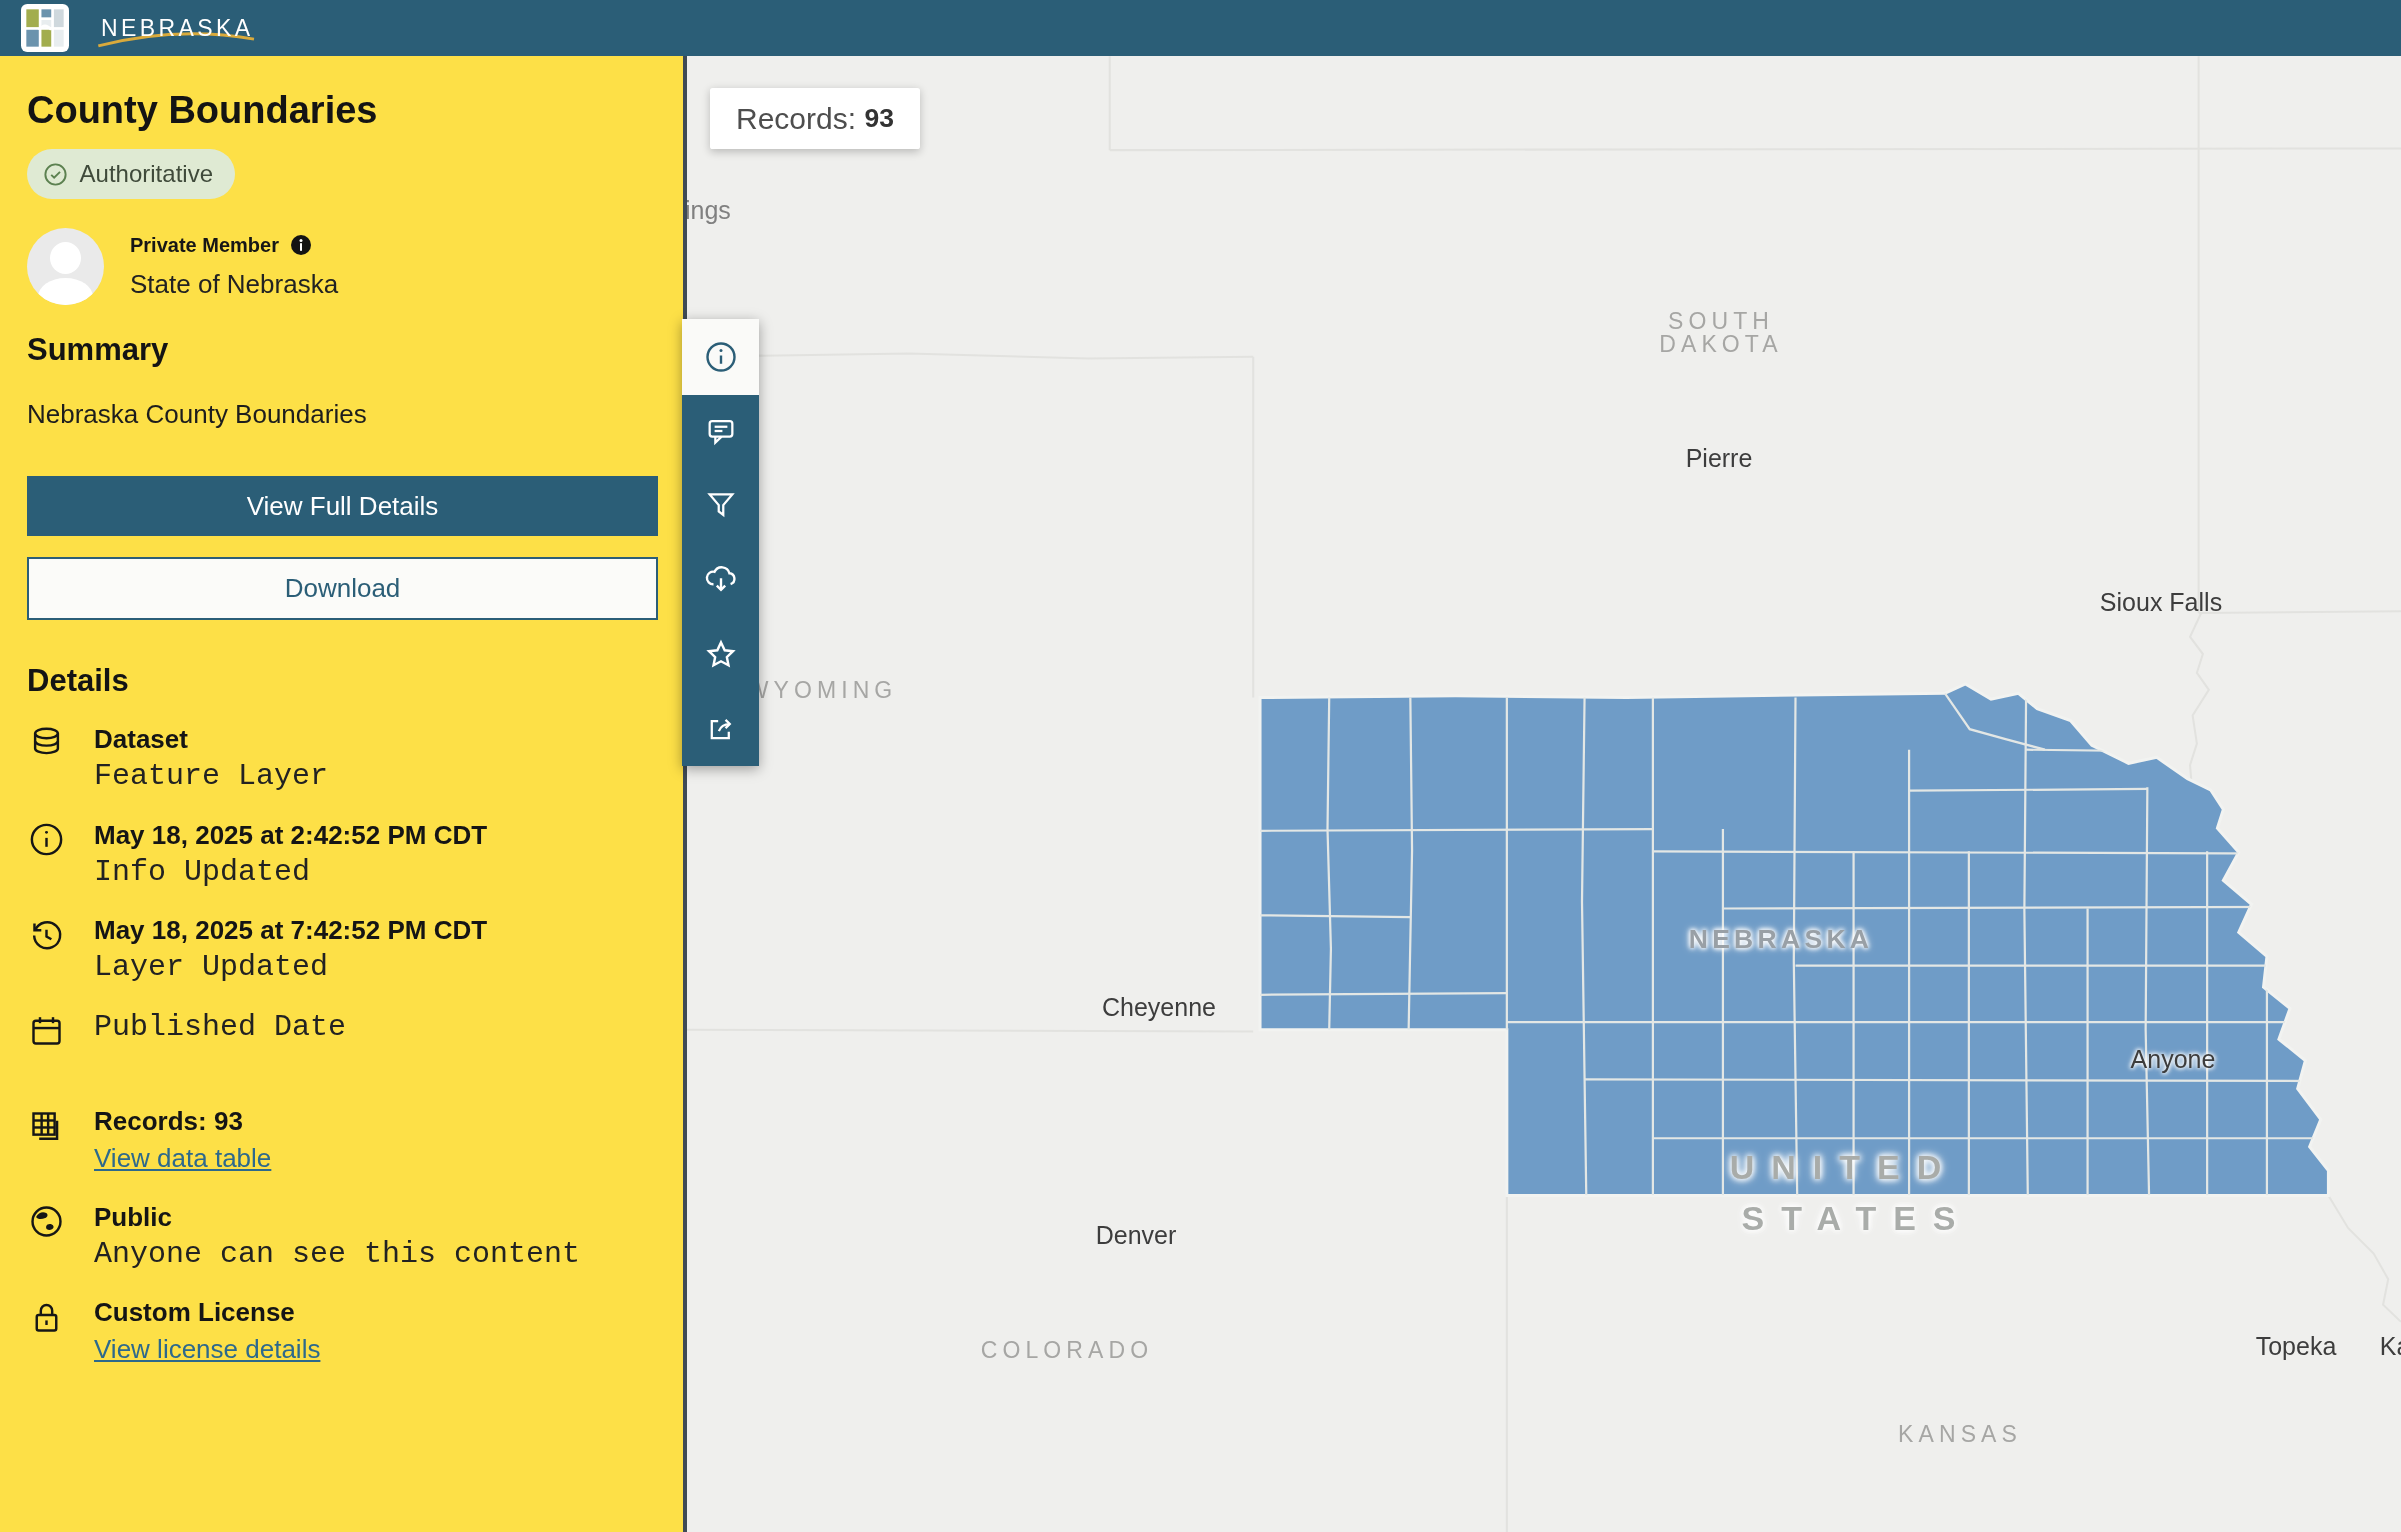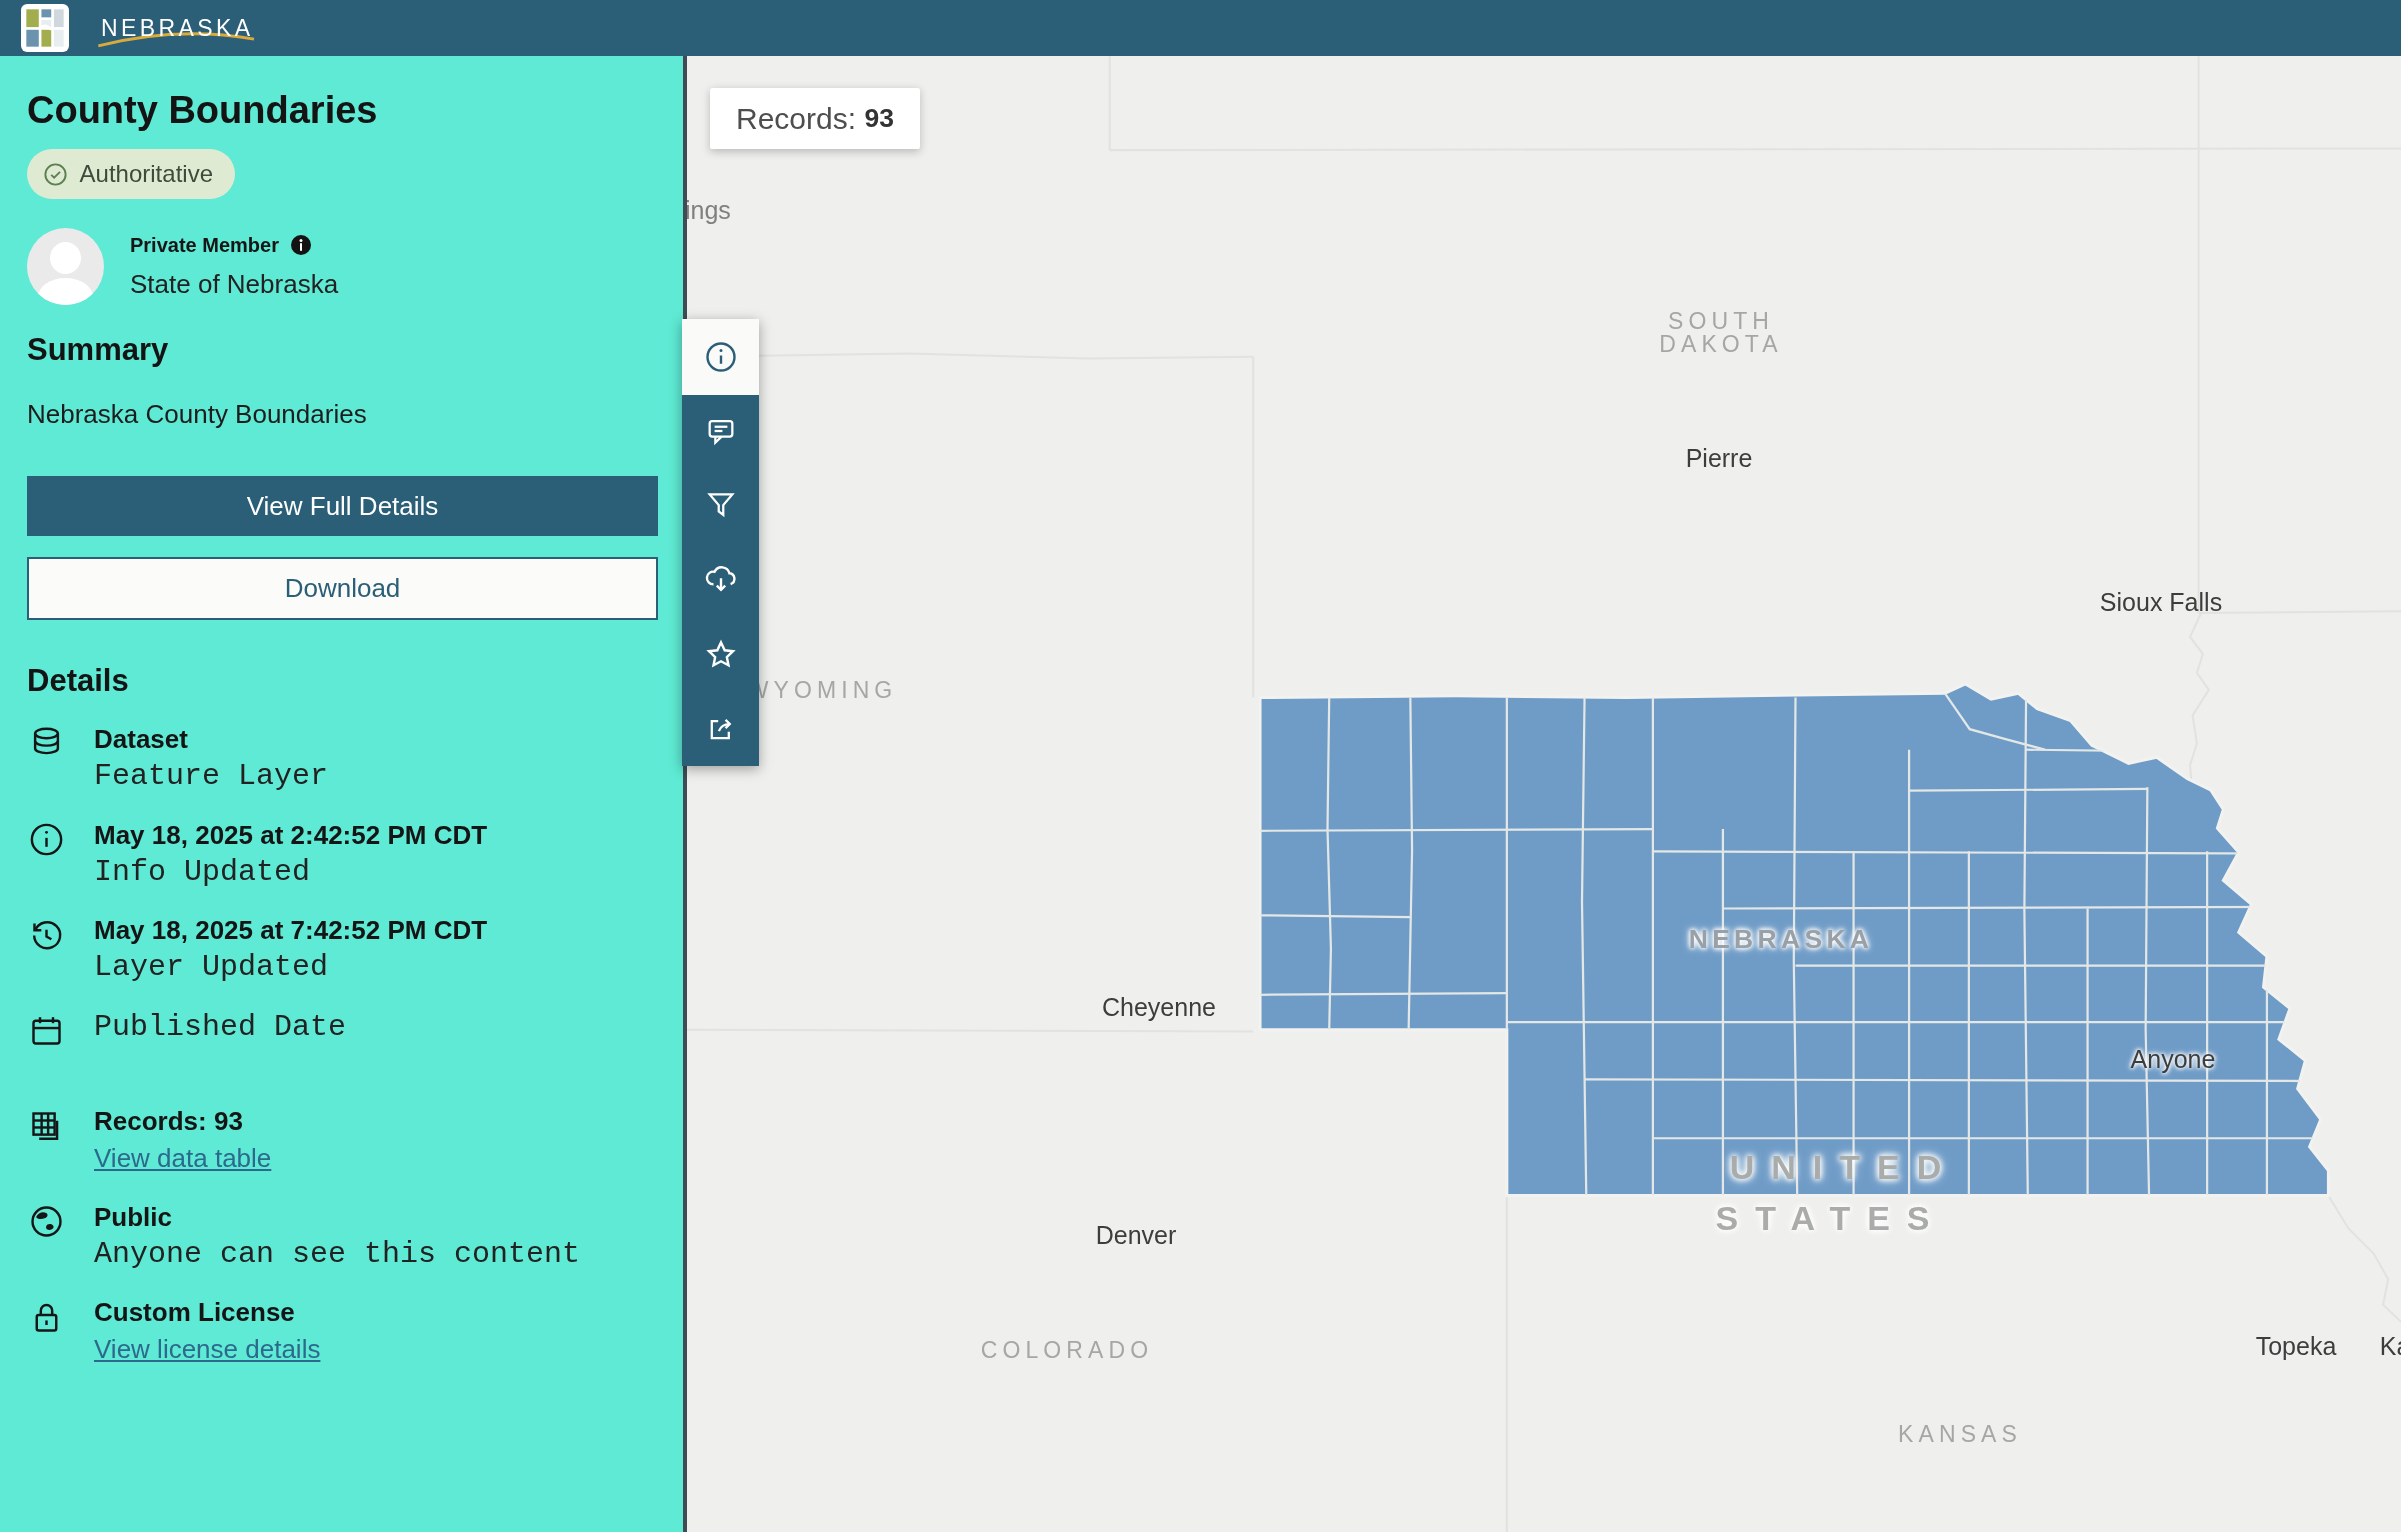--- a/index.html
+++ b/index.html
@@ -9,21 +9,21 @@
   
   .header { position:absolute; left:0; top:0; width:2401px; height:56px;
             background:#2b5e77; z-index:40; display:flex; align-items:center; }
   .logo { position:absolute; left:20.5px; top:4.3px; width:48px; height:48px; }
   .brand-wrap { position:absolute; left:101px; top:0; height:56px; display:flex; align-items:center; }
   .brand { color:#ffffff; font-size:23px; letter-spacing:3.4px; font-weight:400; position:relative; z-index:2; }
   .swoosh { position:absolute; left:-5.1px; top:29px; z-index:1; }
 
   
   .sidebar { position:absolute; left:0; top:56px; width:687px; height:1477px;
-             background:#5eead4; border-right:4.3px solid #3f4b55; z-index:30;
+             background:#fde047; border-right:4.3px solid #3f4b55; z-index:30;
              padding:32px 29px 0 27px; }
   .panel-title { font-size:38px; font-weight:700; color:#141414; line-height:44px; }
   .badge { margin-top:17px; display:inline-flex; align-items:center; gap:10.2px;
            background:#dfead3; border-radius:26px; height:50px; padding:0 22px 0 15.4px; }
   .badge-text { font-size:24px; color:#3f4a3a; }
   .owner { margin-top:29px; display:flex; align-items:center; gap:26px; }
   .avatar { width:77px; height:77px; border-radius:50%; background:#eaeaea; position:relative; overflow:hidden; flex:0 0 77px; }
   .avatar .head { position:absolute; left:23px; top:13.7px; width:31px; height:32px; border-radius:50%; background:#ffffff; }
   .avatar .body { position:absolute; left:11px; top:50px; width:55px; height:38px; border-radius:50% 50% 0 0; background:#ffffff; }
   .owner-name { font-size:20px; font-weight:700; color:#161616; display:flex; align-items:center; gap:10.2px; }
@@ -133,21 +133,21 @@
   <div class="mlabel state" style="left:1034px; top:288px;">DAKOTA</div>
   <div class="mlabel city" style="left:1032px; top:402px;">Pierre</div>
   <div class="mlabel city" style="left:1474px; top:546px;">Sioux Falls</div>
   <div class="mlabel state" style="left:135px; top:634px;">WYOMING</div>
   <div class="mlabel city" style="left:472px; top:951px;">Cheyenne</div>
   <div class="mlabel ne-lab" style="left:1094px; top:883px;">NEBRASKA</div>
   <div class="mlabel city halo" style="left:1486px; top:1003px;">Anyone</div>
   <div class="mlabel city" style="left:449px; top:1179px;">Denver</div>
   <div class="mlabel state" style="left:380px; top:1294px;">COLORADO</div>
   <div class="mlabel us-lab" style="left:1157px; top:1111px;">UNITED</div>
-  <div class="mlabel us-lab" style="left:1144px; top:1162px;">STATES</div>
+  <div class="mlabel us-lab" style="left:1170px; top:1162px;">STATES</div>
   <div class="mlabel city" style="left:1609px; top:1290px;">Topeka</div>
   <div class="mlabel city" style="left:1708px; top:1290px;">Ka</div>
   <div class="mlabel state" style="left:1273px; top:1378px;">KANSAS</div>
 
   <div class="records-card">
     <span class="lab">Records:</span>
     <span class="val">93</span>
   </div>
 </div>
 

